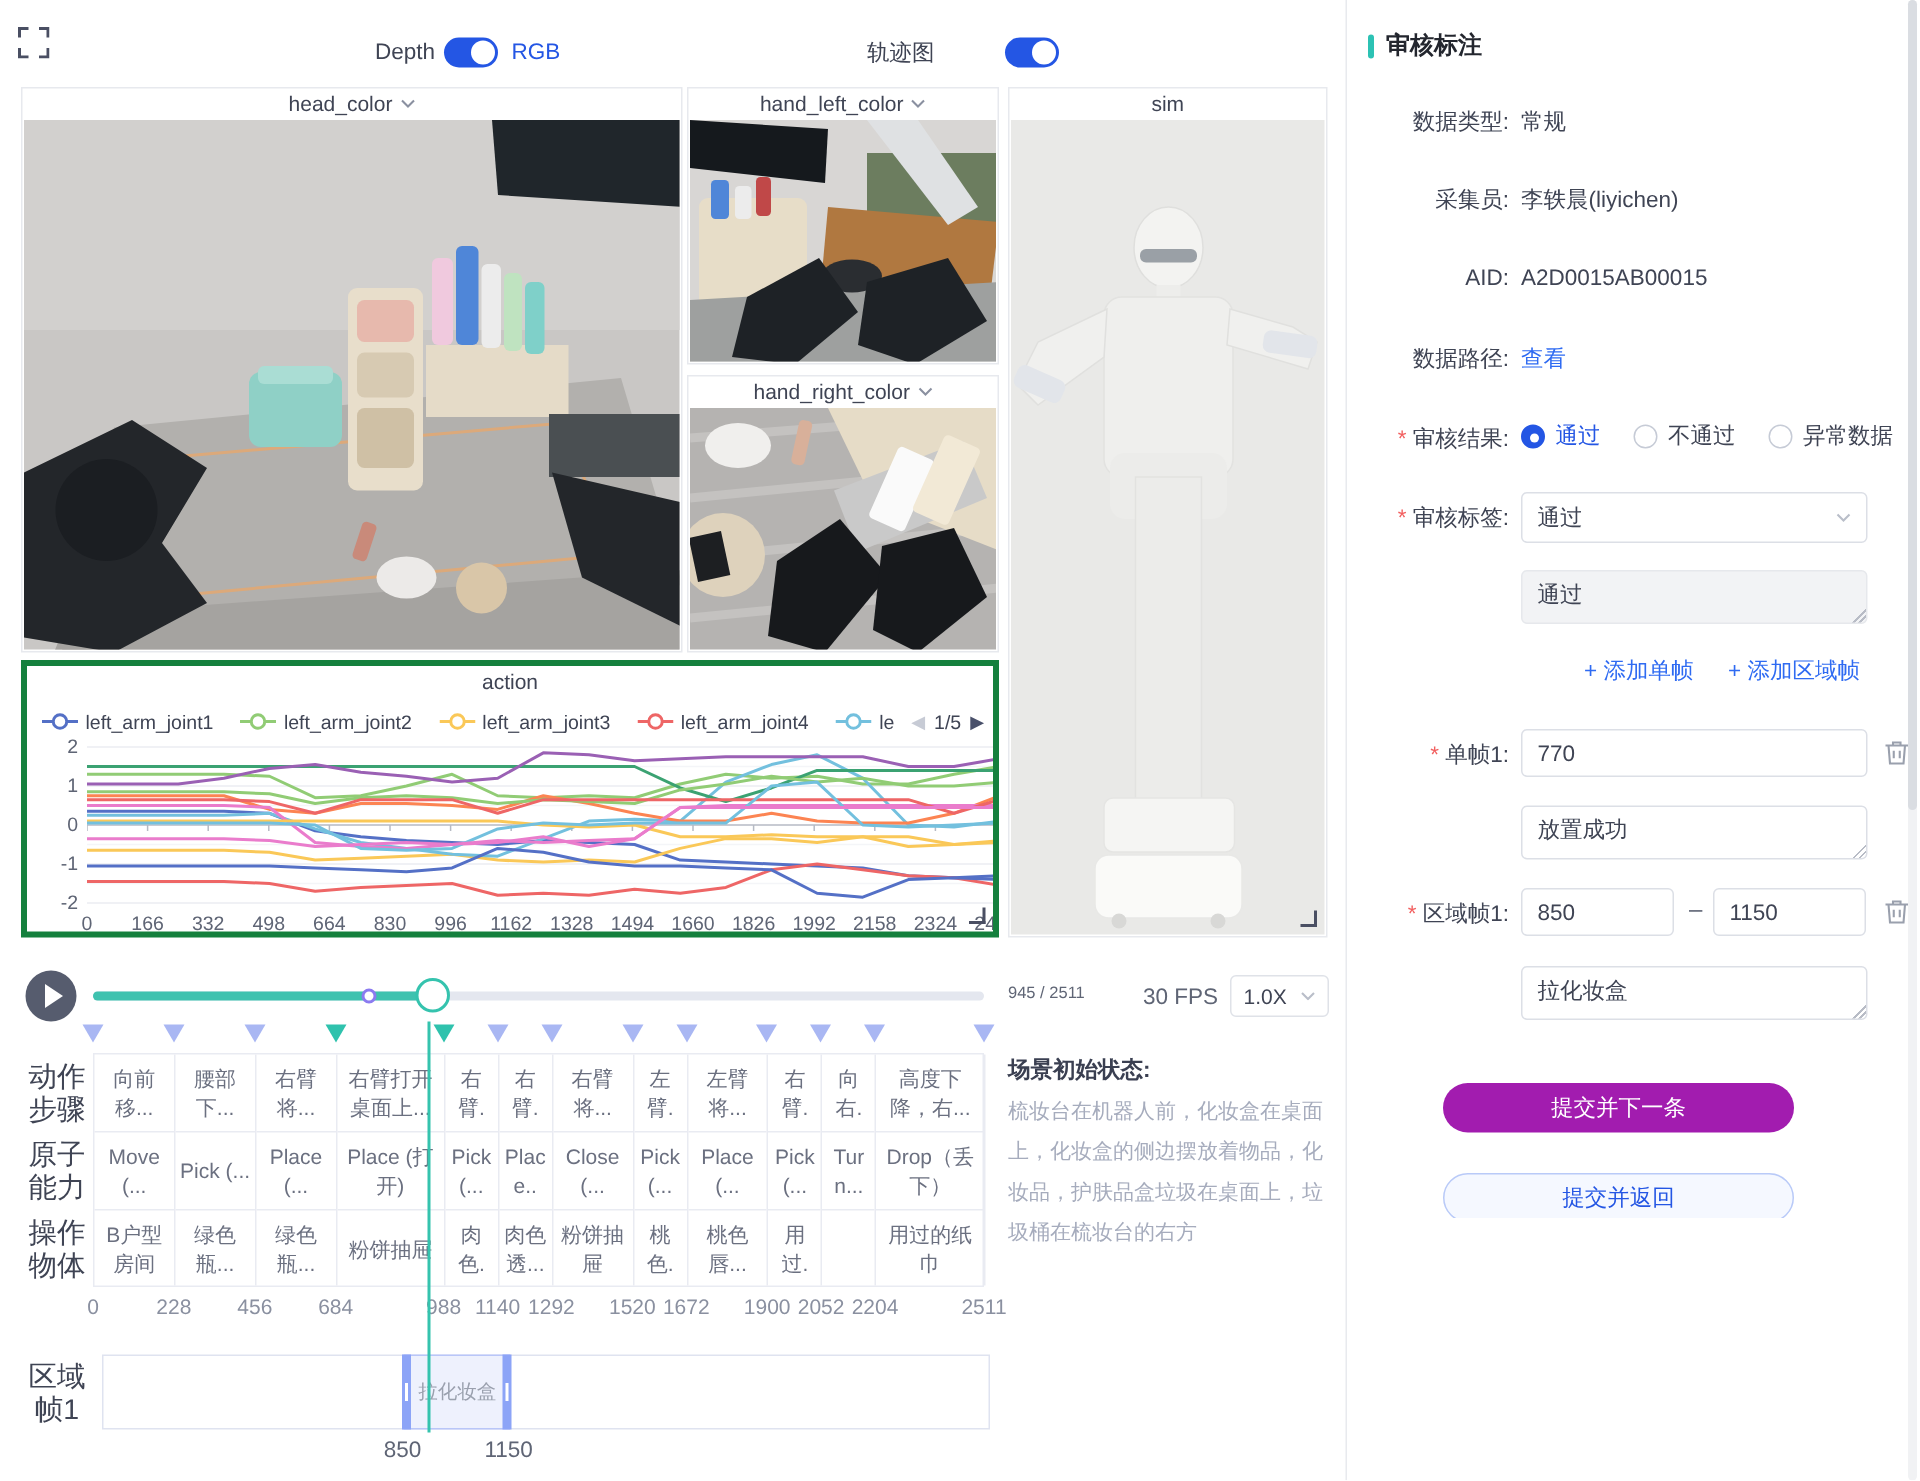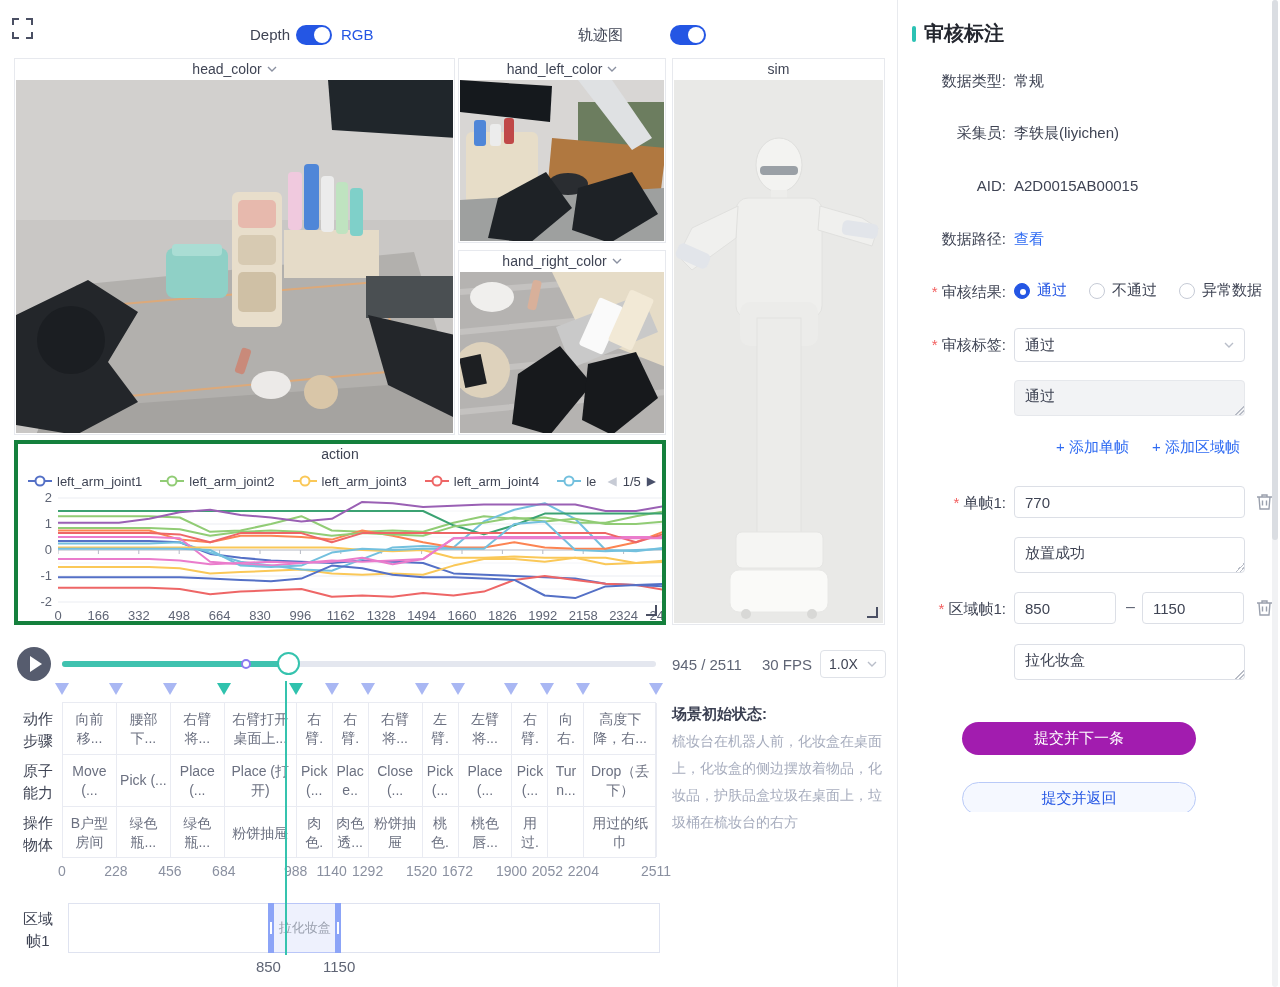--- a/index.html
+++ b/index.html
@@ -26,47 +26,47 @@
   .ylab{position:absolute;width:30px;text-align:right;font-size:13px;color:#5f6575;}
   .xlab{position:absolute;top:0;transform:translateX(-50%);font-size:13px;color:#5f6575;white-space:nowrap;}
   .rsz{position:absolute;width:9px;height:9px;border-right:2px solid #4a4f63;border-bottom:2px solid #4a4f63;}
   
   #play-btn{position:absolute;left:17px;top:647px;width:34px;height:34px;border-radius:50%;background:#565c6e;cursor:pointer;}
   #play-btn .tri{position:absolute;left:13px;top:9px;width:0;height:0;border-left:12px solid #fff;border-top:8px solid transparent;border-bottom:8px solid transparent;}
   #slider-track{position:absolute;left:62px;top:661px;width:594px;height:6px;border-radius:3px;background:#e4e7ef;cursor:pointer;}
   #slider-fill{position:absolute;left:0;top:0;height:6px;border-radius:3px;background:#3fc2af;}
   #slider-dot{position:absolute;top:-2px;width:6px;height:6px;border-radius:50%;background:#fff;border:2px solid #8b7bf0;}
   #slider-handle{position:absolute;top:-9px;width:19px;height:19px;border-radius:50%;background:#fff;border:2.5px solid #35c3ae;cursor:grab;}
-  #frame-label{position:absolute;left:672px;top:656px;font-size:15px;color:#5f6575;}
+  #frame-label{position:absolute;left:672px;top:656px;font-size:11px;color:#5f6575;}
   #fps-label{position:absolute;left:762px;top:656px;font-size:15px;color:#5f6575;}
   #speed-select{position:absolute;left:820px;top:650px;width:66px;height:28px;border:1px solid #dfe2e8;border-radius:4px;display:flex;align-items:center;justify-content:space-between;padding:0 8px;font-size:14px;color:#3f4454;cursor:pointer;box-sizing:border-box;}
   .marker{position:absolute;top:2px;width:0;height:0;border-left:7px solid transparent;border-right:7px solid transparent;border-top:12px solid #a9b7f3;cursor:pointer;}
   .marker.teal{border-top-color:#2fc2ad;}
   
   #atable{position:absolute;left:62px;top:702px;width:594px;height:156px;border:1px solid #e9ebf2;box-sizing:border-box;}
   .tcol{position:absolute;top:0;bottom:0;border-right:1px solid #e9ebf2;box-sizing:border-box;}
   .tcell{height:52px;box-sizing:border-box;border-bottom:1px solid #e9ebf2;display:flex;align-items:center;justify-content:center;text-align:center;font-size:14px;line-height:19px;color:#6b7080;word-break:break-all;padding:0 3px;overflow:hidden;}
   .tcell:last-child{border-bottom:none;}
-  .rowlab{position:absolute;left:18px;width:40px;text-align:center;font-size:15px;line-height:22px;color:#3f4454;word-break:break-all;}
+  .rowlab{position:absolute;left:18px;width:40px;text-align:center;font-size:19px;line-height:22px;color:#3f4454;word-break:break-all;}
   .axlab{position:absolute;transform:translateX(-50%);font-size:14px;color:#8a90a0;white-space:nowrap;}
   
   #regionbar{position:absolute;left:68px;top:903px;width:592px;height:50px;border:1px solid #dfe3f0;box-sizing:border-box;background:#fff;}
   #regionseg{position:absolute;top:-1px;height:50px;background:#eef1fd;border-top:1px solid #b9c6f8;border-bottom:1px solid #b9c6f8;box-sizing:border-box;display:flex;align-items:center;justify-content:center;font-size:13px;color:#9aa0ae;cursor:pointer;}
   .seg-handle{position:absolute;top:-1px;width:6px;height:50px;background:#8ca4f7;cursor:ew-resize;}
   .seg-handle:after{content:"";position:absolute;left:2px;top:19px;width:2px;height:12px;background:#fff;}
   .reglab{position:absolute;transform:translateX(-50%);font-size:15px;color:#5f6575;}
   #playhead{position:absolute;width:2px;background:#35c3ae;z-index:6;}
   
   #scene{position:absolute;left:672px;top:700px;width:218px;font-size:14px;line-height:27px;}
   #scene b{color:#3a3f51;font-size:15px;}
   #scene .txt{color:#a6acbd;}
   
   #divider{position:absolute;left:897px;top:0;width:1px;height:987px;background:#e8eaee;}
   #rpanel{position:absolute;left:898px;top:0;width:377px;height:812px;overflow:hidden;background:#fff;}
-  .rp-head{position:absolute;left:14px;top:20px;display:flex;align-items:center;gap:8px;font-size:20px;font-weight:bold;color:#23262e;}
+  .rp-head{position:absolute;left:14px;top:20px;display:flex;align-items:center;gap:8px;font-size:16px;font-weight:bold;color:#23262e;}
   .rp-bar{width:4px;height:16px;background:#2cc2b4;border-radius:2px;}
   .flabel{position:absolute;width:108px;text-align:right;font-size:15px;color:#3f4454;white-space:nowrap;}
   .fvalue{position:absolute;left:116px;font-size:15px;color:#3f4454;}
   .req:before{content:"* ";color:#f25f5f;}
   .link{color:#2f6bf2;cursor:pointer;}
   .radio{display:inline-flex;align-items:center;gap:7px;cursor:pointer;font-size:15px;}
   .rdot{width:16px;height:16px;border-radius:50%;border:1px solid #c6cbd6;background:#fff;box-sizing:border-box;}
   .radio.sel .rdot{background:#2456e4;border-color:#2456e4;position:relative;}
   .radio.sel .rdot:after{content:"";position:absolute;left:5px;top:5px;width:6px;height:6px;border-radius:50%;background:#fff;}
   .radio.sel .rtext{color:#2456e4;}

